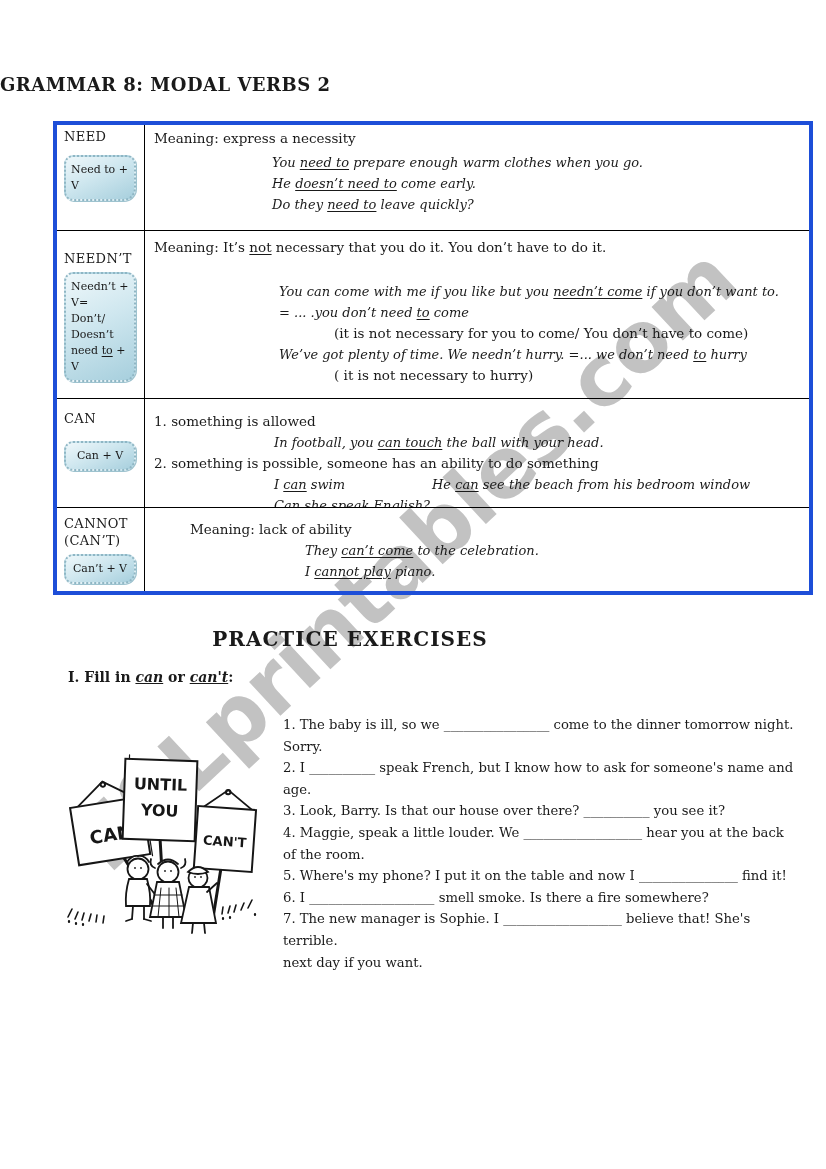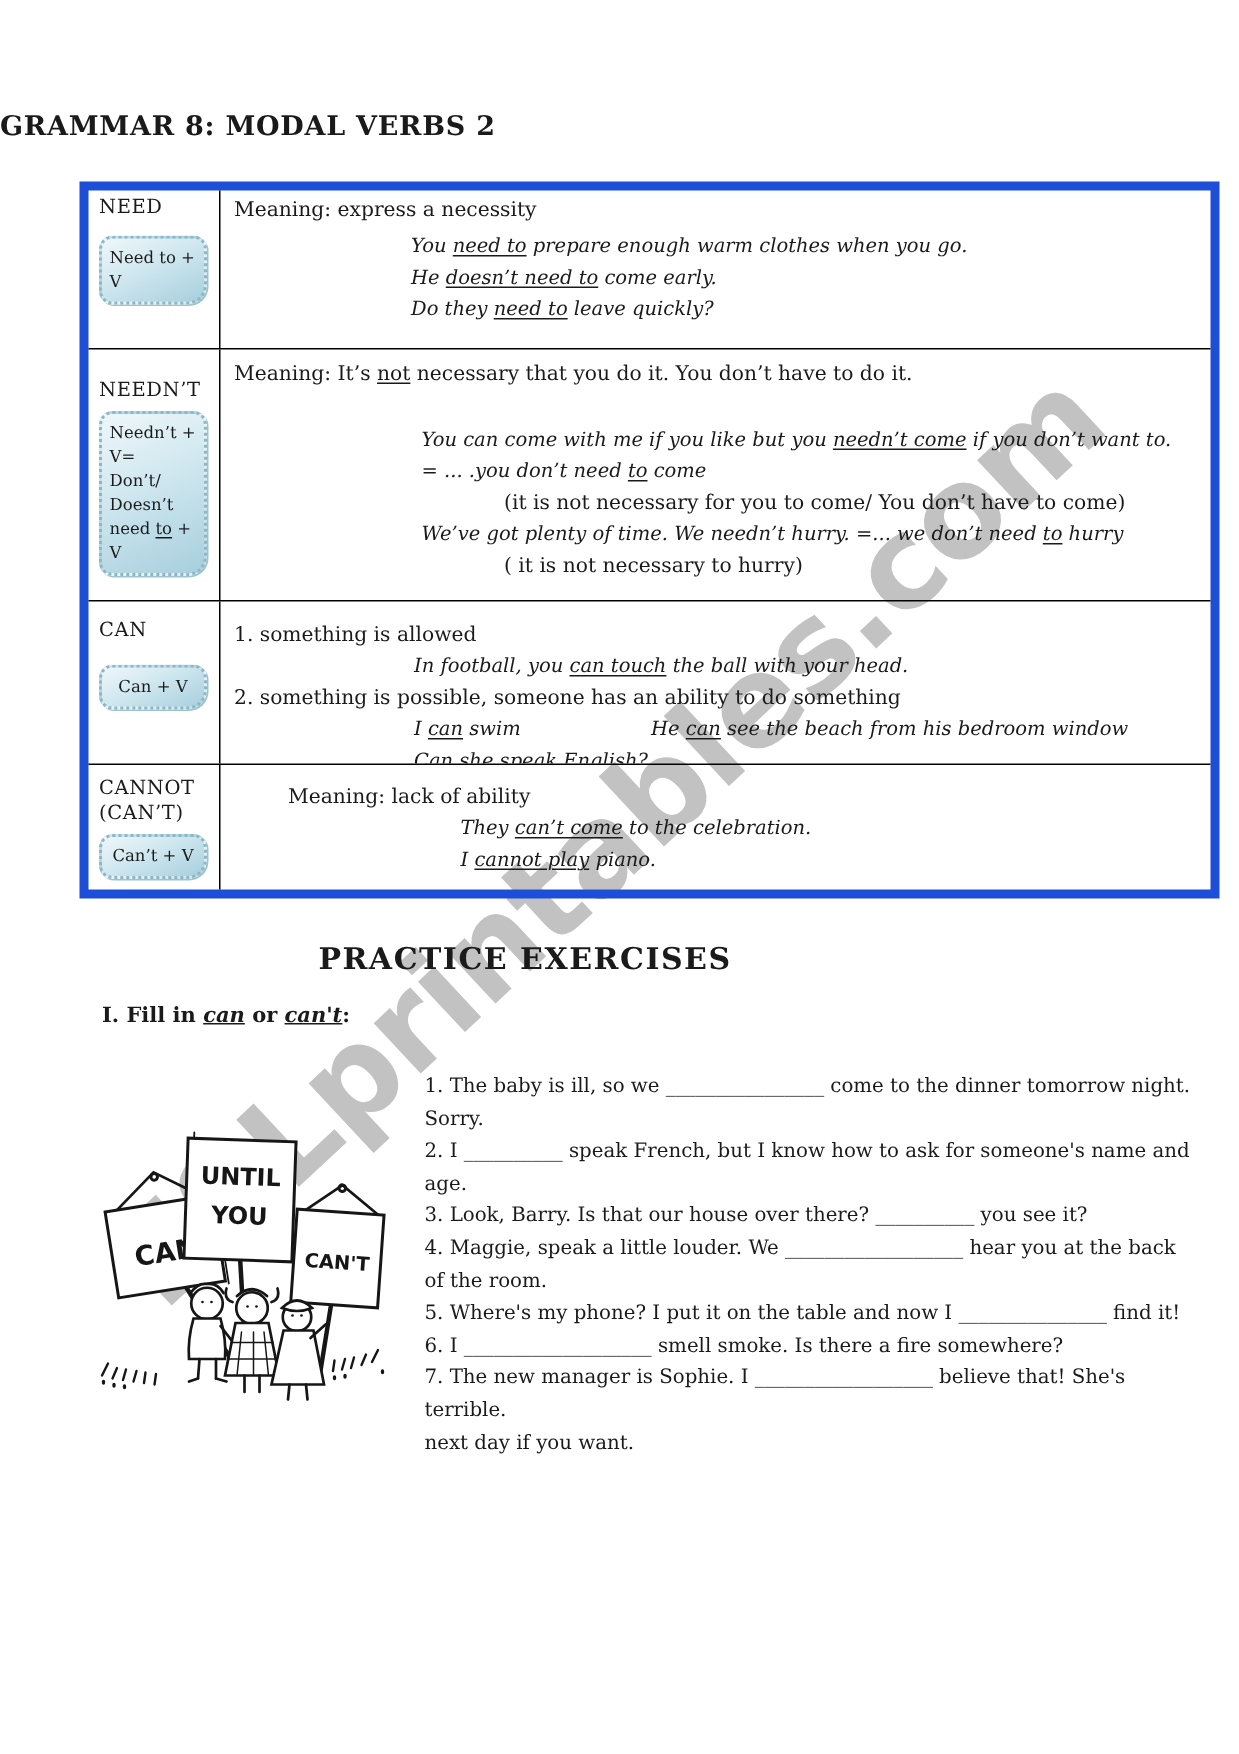--- a/index.html
+++ b/index.html
@@ -15,21 +15,21 @@
     transform:rotate(-43deg);transform-origin:10px 66px;
   }
   .content{position:relative;z-index:1;}
   .doc-title{
     position:absolute;top:74px;left:0;width:702px;
     font-weight:bold;font-size:18px;letter-spacing:.5px;
   }
   
   .gtable{
     position:absolute;left:53px;top:121px;width:760px;
-    border:6px solid #1d4ed8;box-sizing:border-box;background:transparent;
+    border:4px solid #1d4ed8;box-sizing:border-box;background:transparent;
   }
   .trow{display:flex;box-sizing:border-box;}
   .trow + .trow{border-top:1px solid #000;}
   .cell-l{width:88px;border-right:1px solid #000;box-sizing:border-box;
     padding:3px 5px 0 7px;flex-shrink:0;}
   .cell-r{flex:1;box-sizing:border-box;padding:3px 8px 0 9px;overflow:hidden;}
   .rowhead{font-size:13px;letter-spacing:.4px;line-height:17px;}
   .fbox{
     width:72px;box-sizing:border-box;border:2px dotted #8fb6c4;
     border-radius:9px 9px 13px 9px;

